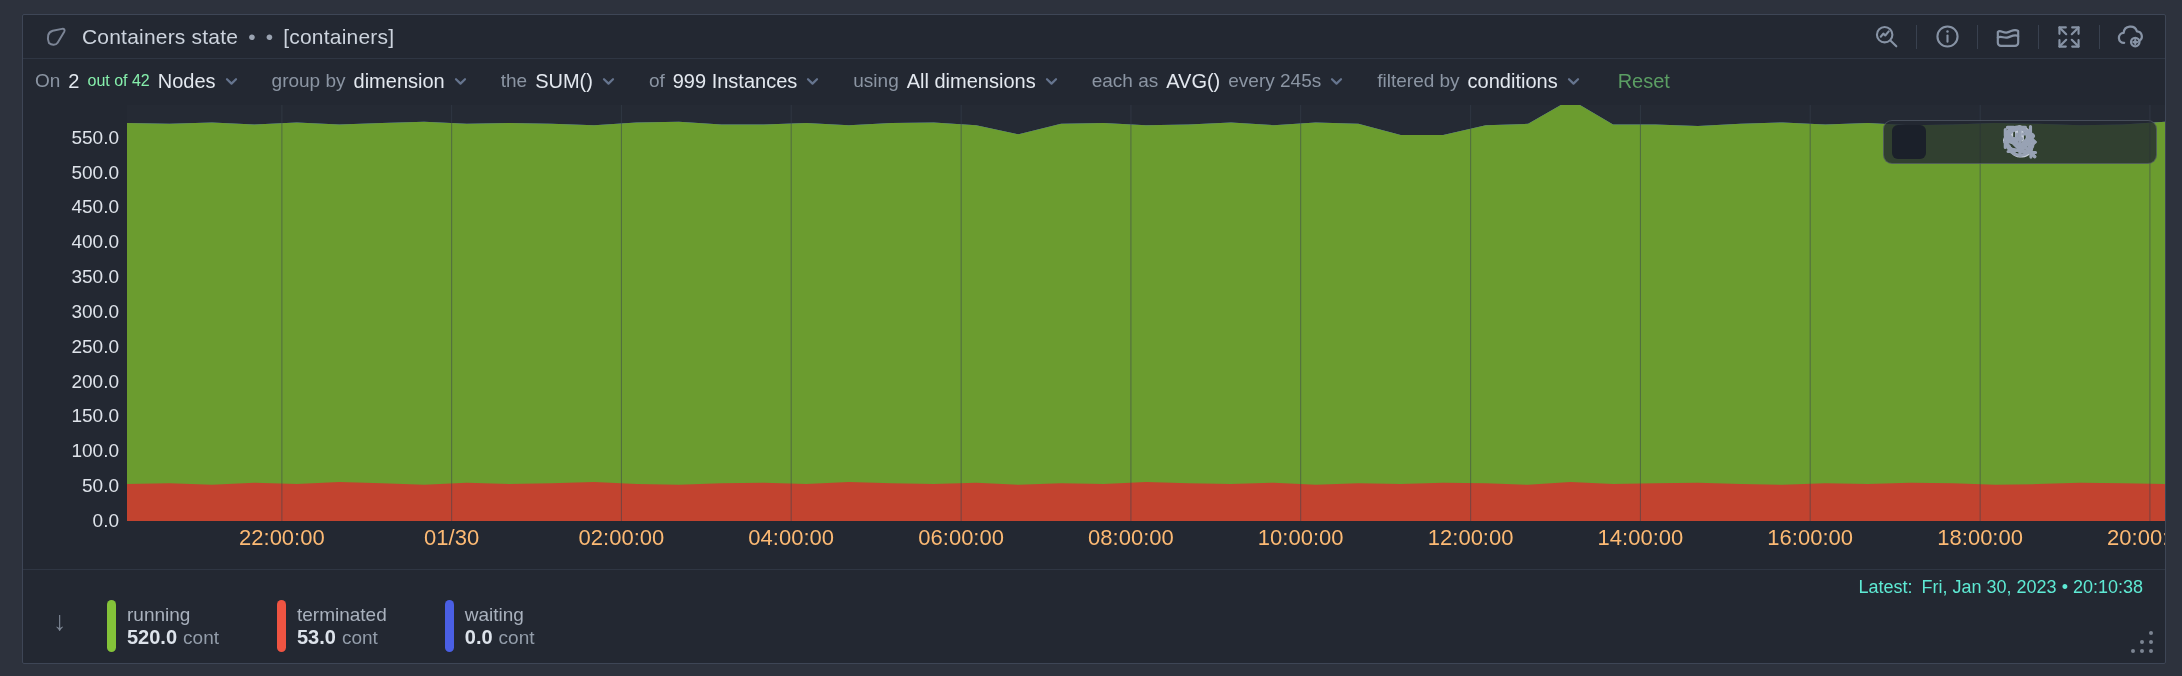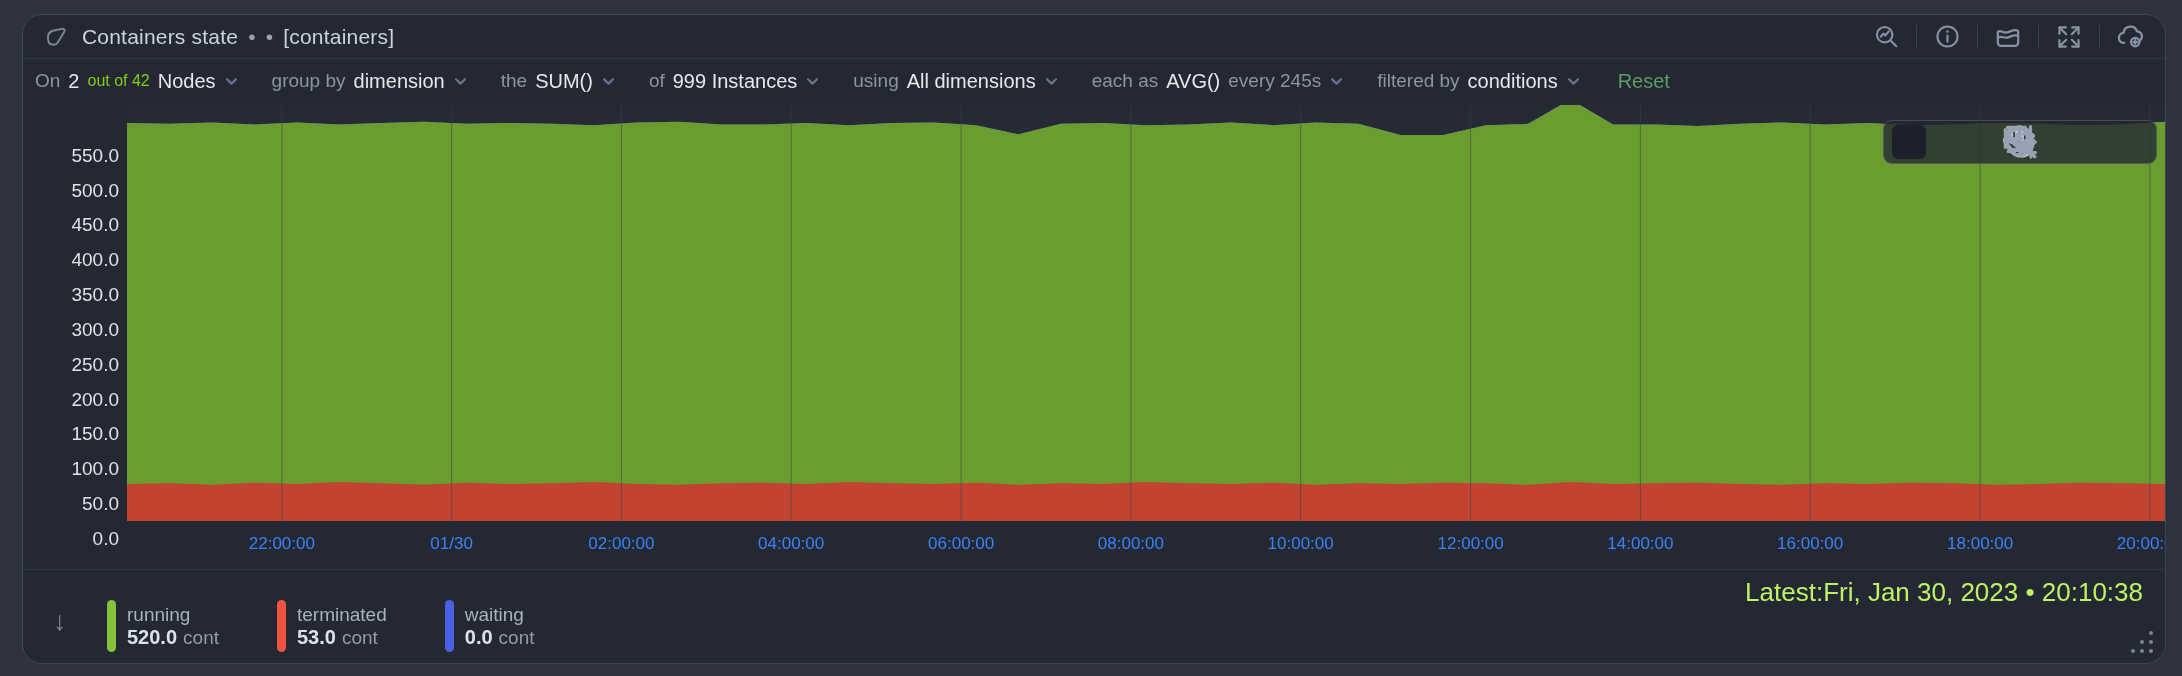--- a/index.html
+++ b/index.html
@@ -4,21 +4,21 @@
 <style>
   html,body{margin:0;padding:0}
   body{
     width:2182px;height:676px;position:relative;overflow:hidden;
     background:#2d323d;
     font-family:"Liberation Sans", sans-serif;
     -webkit-font-smoothing:antialiased;
   }
   .card{
     position:absolute;left:22px;top:14px;width:2144px;height:650px;
-    background:#232832;border:1px solid #3e4656;border-radius:20px;
+    background:#232832;border:1px solid #3e4656;border-radius:2px;
     box-sizing:border-box;
   }
   
   .header{
     position:absolute;left:0;top:0;right:0;height:44px;
     display:flex;align-items:center;gap:13px;padding:0 20px;
     border-bottom:1px solid #2f3643;box-sizing:border-box;
   }
   .title-wrap{display:flex;align-items:center;gap:10px;font-size:21px;color:#ccd3dd;letter-spacing:.2px}
   .title-bullet{color:#9aa3b1}
@@ -26,43 +26,43 @@
   .hdr-btn{width:30px;height:30px;display:flex;align-items:center;justify-content:center;cursor:pointer}
   .vsep{width:1px;height:24px;background:#39414f}
   
   .toolbar{
     position:absolute;left:0;top:44px;right:0;height:44px;
     display:flex;align-items:center;padding:0 12px;box-sizing:border-box;
     font-size:19px;color:#8b95a3;
   }
   .seg{display:flex;align-items:center;gap:8px;margin-right:33px;cursor:pointer;white-space:nowrap}
   .seg .val{color:#e3e8ef;font-size:20px}
-  .seg .small{font-size:16px;color:#84cc16}
+  .seg .small{font-size:16px;color:#86efac}
   .chev{color:#66758f;display:flex;align-items:center}
   .reset-btn{color:#5b9e63;font-size:20px;cursor:pointer;margin-left:4px}
   
-  .yaxis{position:absolute;left:0;top:108px;width:96px;height:416px}
+  .yaxis{position:absolute;left:0;top:90px;width:96px;height:416px}
   .ytick{position:absolute;right:0;transform:translateY(-50%);font-size:19px;color:#dee3ea}
   .plot{position:absolute;left:104px;top:90px;right:0;height:416px;background:#252a34;cursor:grab}
   .plot svg{position:absolute;left:0;top:0;width:100%;height:100%;display:block}
   .xaxis{position:absolute;left:104px;top:508px;right:0;height:30px;overflow:hidden}
-  .xtick{position:absolute;top:11px;transform:translateX(-50%);font-size:17px;color:#3b82f6;white-space:nowrap}
+  .xtick{position:absolute;top:2px;transform:translateX(-50%);font-size:22px;color:#fdba74;white-space:nowrap}
   
   .ov-toolbar{
     position:absolute;top:15px;right:8px;height:44px;
     display:flex;align-items:center;gap:5px;padding:0 8px;
     background:rgba(33,39,49,.78);border:1px solid rgba(140,150,165,.35);
     border-radius:9px;box-sizing:border-box;
   }
   .ov-btn{width:34px;height:34px;display:flex;align-items:center;justify-content:center;color:#98a2b4;cursor:pointer;border-radius:6px}
   .ov-btn.active{background:#1b202a;color:#c6cdd9}
   .ov-btn.narrow{width:22px}
   
   .footer{position:absolute;left:0;right:0;top:554px;bottom:0;border-top:1px solid #2f3643}
-  .latest{position:absolute;top:7px;right:22px;font-size:26px;color:#bef264;display:flex;}
+  .latest{position:absolute;top:7px;right:22px;font-size:18px;color:#5eead4;display:flex;gap:9px}
   .sort-arrow{position:absolute;left:30px;top:38px;font-size:27px;color:#7d8694;cursor:pointer;line-height:1}
   .legend{position:absolute;left:84px;top:30px;display:flex;gap:58px}
   .legend-item{display:flex;align-items:center;gap:11px;cursor:pointer}
   .legend-bar{width:9px;height:52px;border-radius:5px}
   .legend-name{font-size:19px;color:#a9b1bd;}
   .legend-value{font-size:20px;font-weight:700;color:#dde3eb}
   .legend-unit{font-size:19px;color:#939daa;margin-left:6px;font-weight:400}
   .grip{
     position:absolute;right:12px;bottom:10px;width:4px;height:4px;border-radius:50%;
     background:#7b8492;cursor:nwse-resize;

